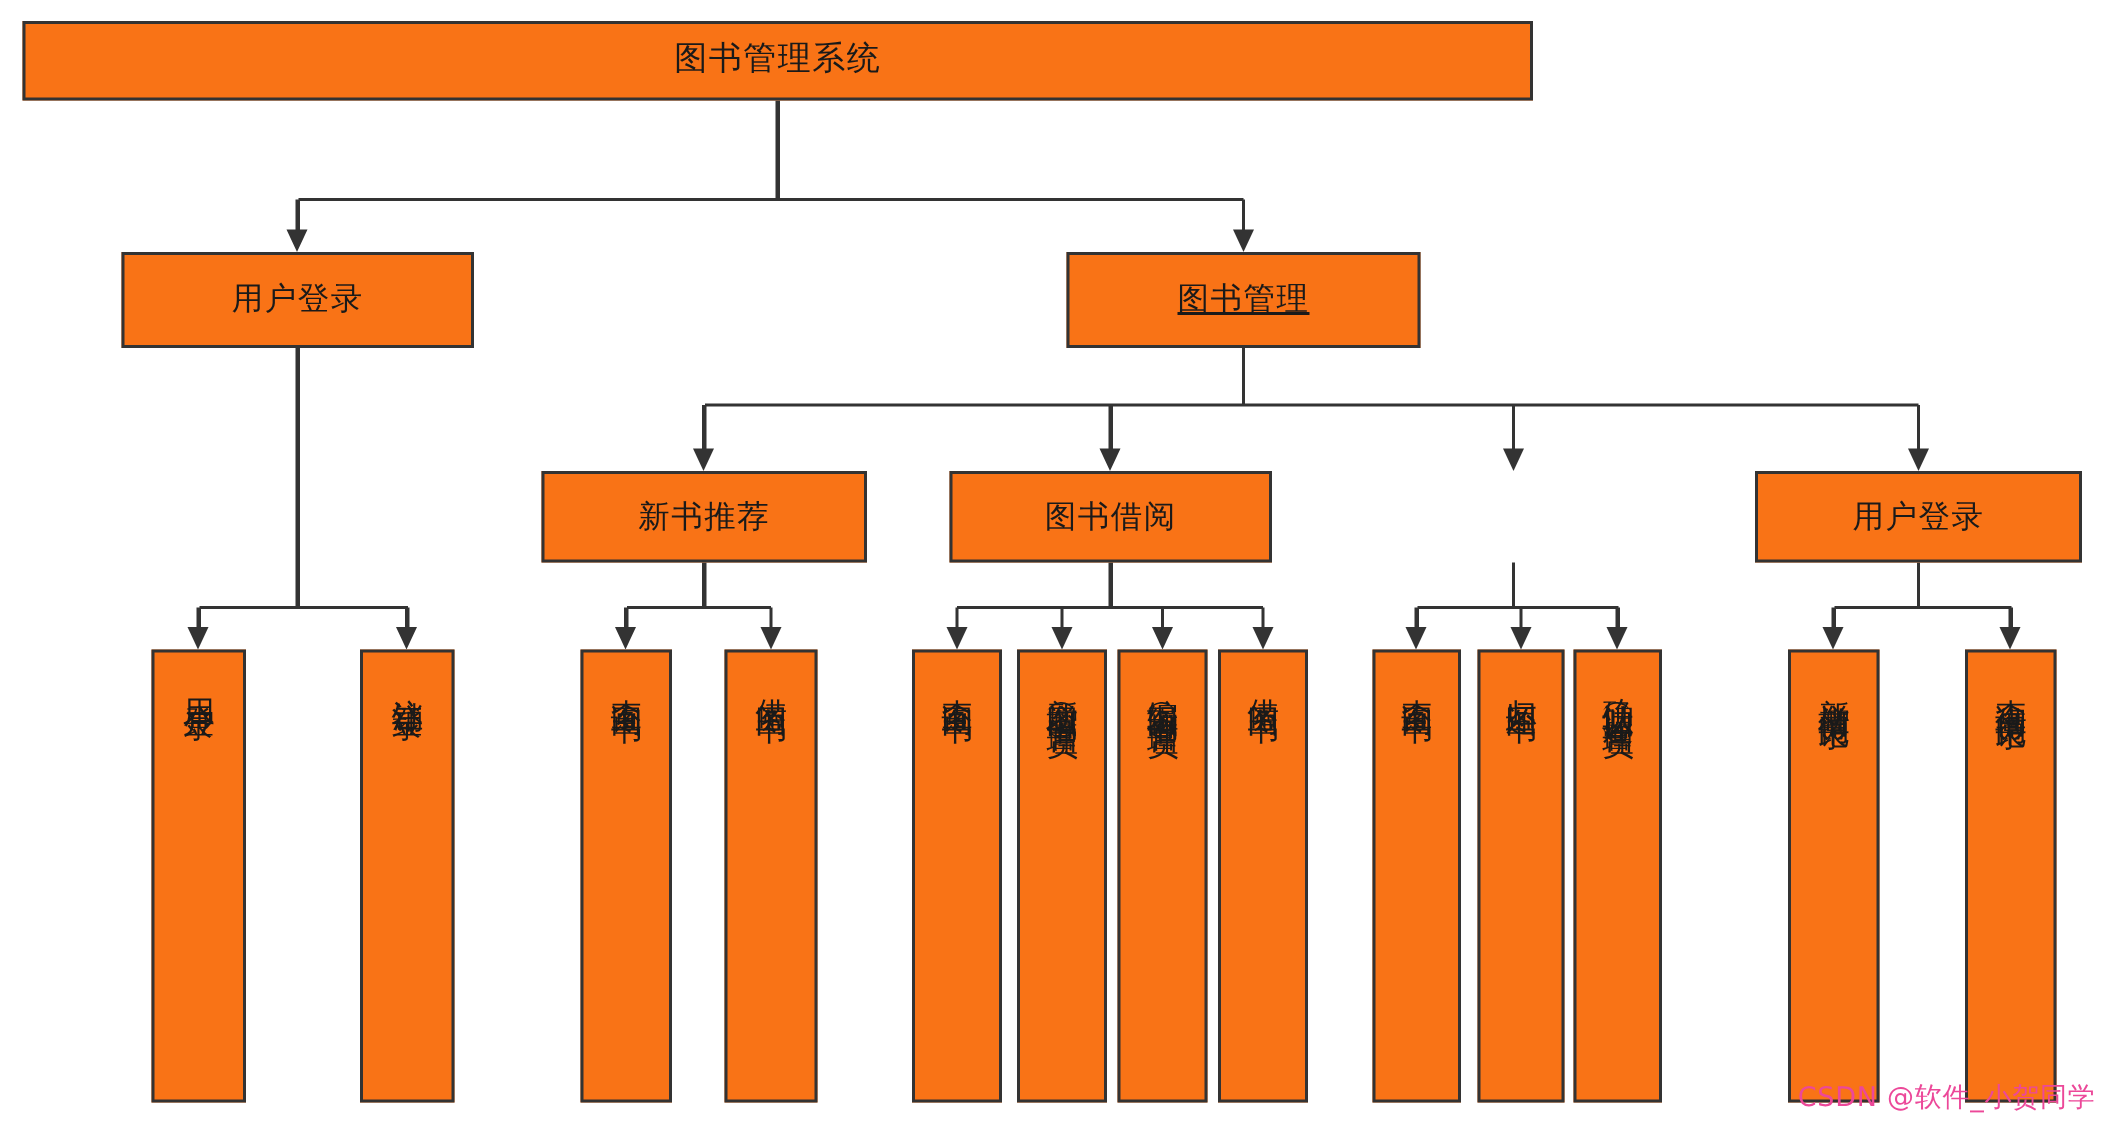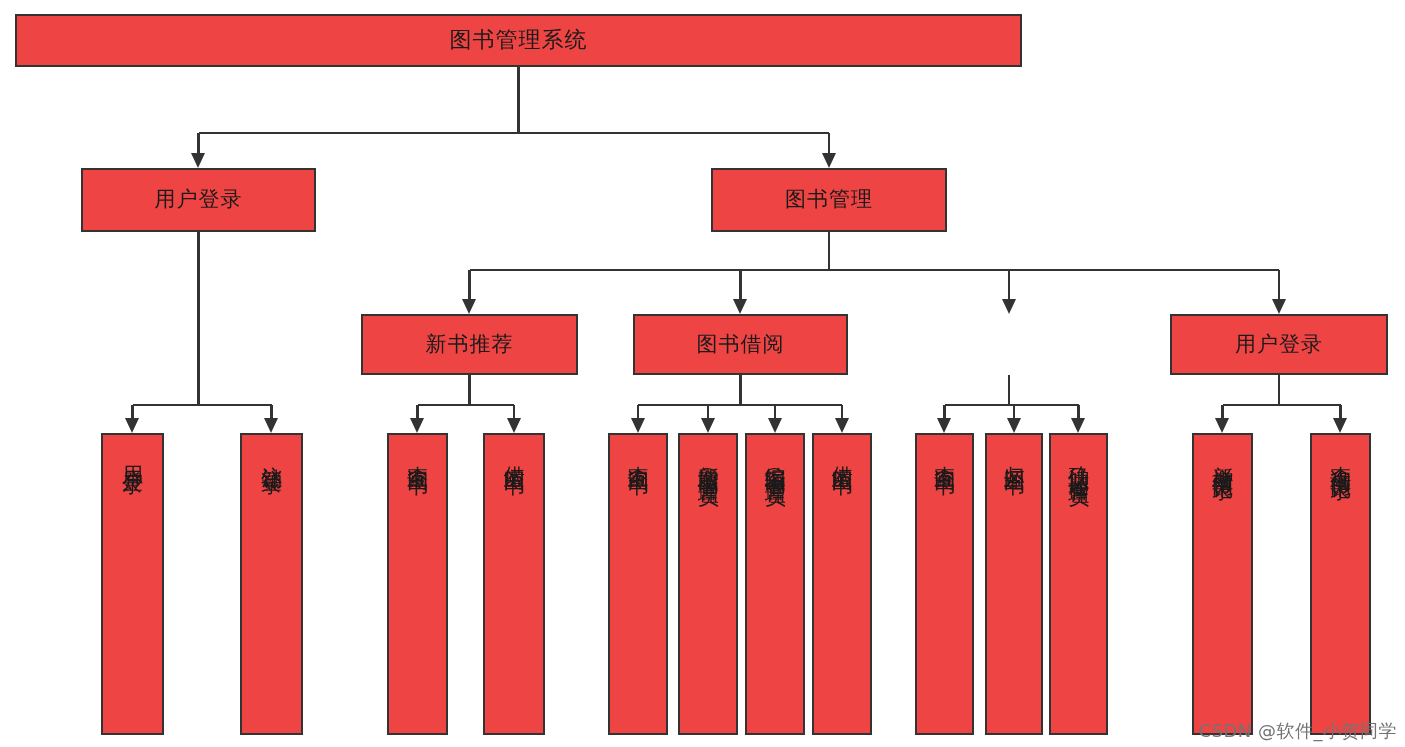--- a/index.html
+++ b/index.html
@@ -11,21 +11,21 @@
     overflow:hidden;
     position:relative;
   }
   #diagram{
     position:absolute;left:0;top:0;width:1405px;height:747px;
   }
   
   .node{
     position:absolute;
     box-sizing:border-box;
-    background:#ef4444;
+    background:#f97316;
     border:2.6px solid #333333;
     display:flex;
     align-items:center;
     justify-content:center;
     color:#1a1a1a;
     z-index:5;
   }
   .node.h{
     font-size:21px;
     letter-spacing:1px;
@@ -63,38 +63,38 @@
     border-right:7.5px solid transparent;
     border-top:15px solid #333333;
     z-index:2;
   }
   
   #watermark{
     position:absolute;
     right:8px;
     bottom:4px;
     font-size:18px;
-    color:#737373;
+    color:#ec4899;
     letter-spacing:0.5px;
     white-space:nowrap;
     z-index:9;
     font-family:"DejaVu Sans","Liberation Sans",sans-serif;
   }
 </style>
 </head>
 <body>
 
 <div id="diagram">
     <div class="node h root" style="left: 15px; top: 14px; width: 1007px; height: 53px;">
       <span>图书管理系统</span>
     </div>
     <div class="node h" style="left: 81px; top: 168px; width: 235px; height: 64px;">
       <span>用户登录</span>
     </div>
-    <div class="node h" style="left: 711px; top: 168px; width: 236px; height: 64px;">
+    <div class="node h" style="left: 711px; top: 168px; width: 236px; height: 64px; text-decoration: underline;">
       <span>图书管理</span>
     </div>
     <div class="node h" style="left: 633px; top: 314px; width: 215px; height: 61px;">
       <span>图书借阅</span>
     </div>
     <div class="node h" style="left: 361px; top: 314px; width: 217px; height: 61px;">
       <span>新书推荐</span>
     </div>
     <div class="node h" style="left: 1170px; top: 314px; width: 218px; height: 61px;">
       <span>用户登录</span>

